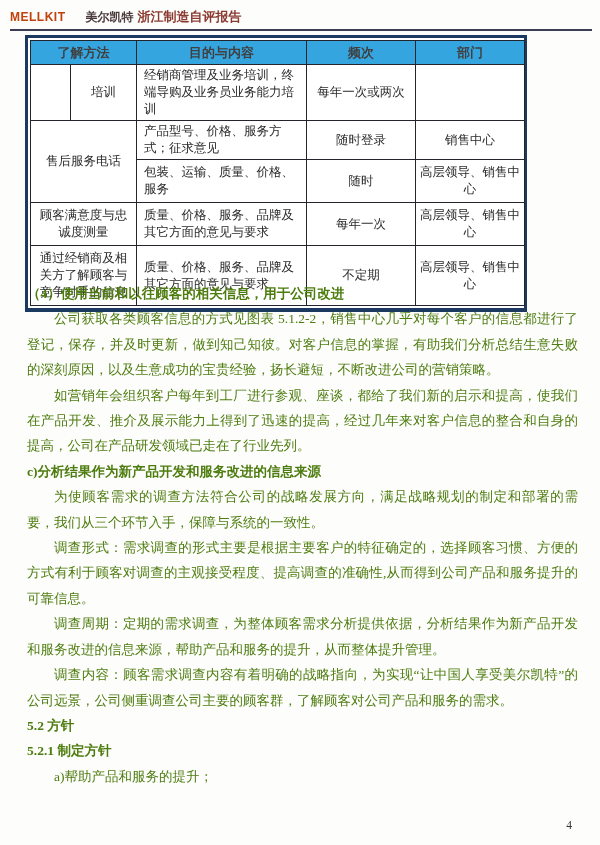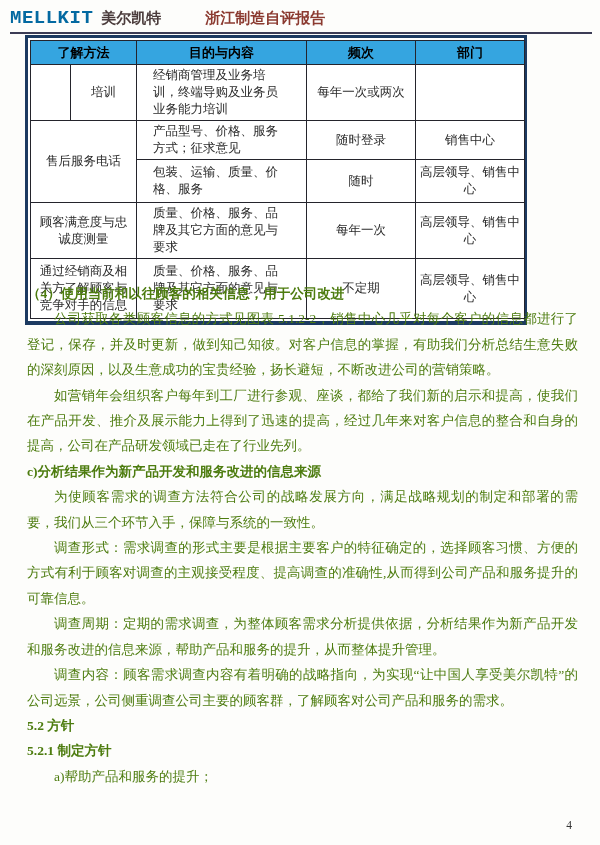--- a/index.html
+++ b/index.html
@@ -14,43 +14,43 @@
     overflow:hidden;
   }
   
   .doc-header {
     position:absolute; left:10px; right:8px; top:7px;
     border-bottom:2px solid #3c3c55;
     padding-bottom:3px;
     white-space:nowrap;
   }
   .logo-text {
-    font-family:Liberation Mono, monospace;
-    font-weight:bold; font-size:19px; letter-spacing:0.5px;
-    color:#0369a1;
+    font-family:Liberation Sans, sans-serif;
+    font-weight:bold; font-size:12px; letter-spacing:0.5px;
+    color:#c2410c;
   }
-  .title-part1 { font-weight:bold; font-size:15px; color:#4a3b3b; margin-left:4px; }
-  .title-part2 { font-weight:bold; font-size:15px; color:#8b3a30;margin-left:40px; }
+  .title-part1 { font-weight:bold; font-size:12px; color:#4a3b3b; margin-left:16px; }
+  .title-part2 { font-weight:bold; font-size:13px; color:#8b3a30; }
   
   .tbl-frame {
     position:absolute; left:25px; top:35px; width:502px;
     border:3px solid #1c3a61; border-bottom-width:4px;
     padding:2px;
     background:#ffffff;
   }
   table { border-collapse:collapse; width:100%; table-layout:fixed; }
   th,td { border:1px solid #24242c; overflow:hidden; }
   th {
-    background:#35a5e0; color:#000000;
+    background:#35a5e0; color:#404040;
     font-weight:bold; font-size:13px; height:24px;
     text-align:center;
   }
   td { font-size:12.5px; color:#2a2a2a; vertical-align:middle; line-height:17px; }
   .c-center { text-align:center; padding:4px 3px; }
-  .c-content { text-align:left; padding:2px 16px; }
+  .c-content { text-align:left; padding:2px 7px; }
   tr.r1 td { height:38px; }
   tr.r2 td { height:36px; }
   tr.r3 td { height:36px; }
   tr.r4 td { height:42px; }
   tr.r5 td { height:46px; }
   
   .doc-body {
     position:absolute; left:27px; right:22px; top:281px;
     font-size:13.5px; line-height:25.4px;
     text-align:justify;

